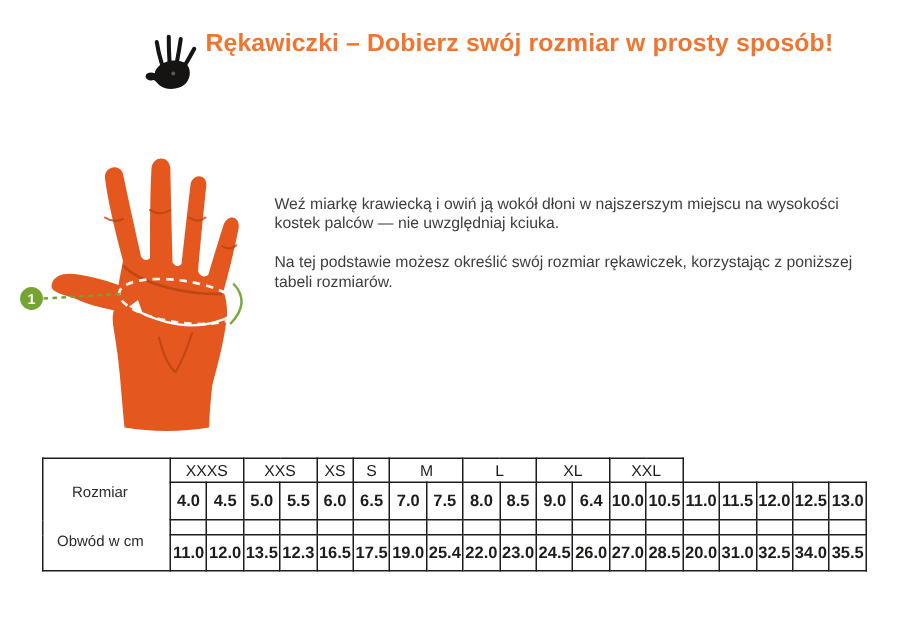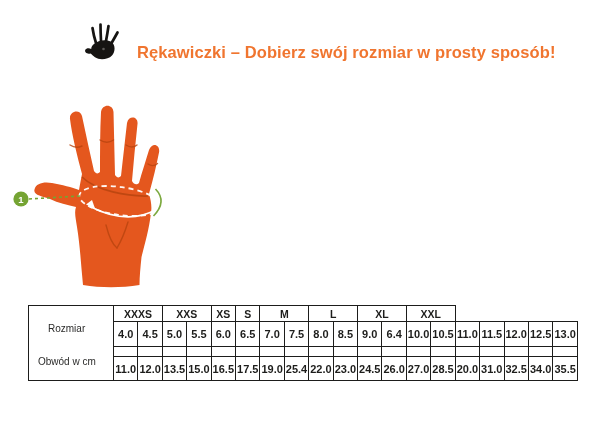--- a/index.html
+++ b/index.html
@@ -1,37 +1,37 @@
 <!DOCTYPE html>
 <html><head>
 <meta charset="utf-8">
 <style>
   html,body{margin:0;padding:0;background:#fff;}
   .canvas{position:relative;width:600px;height:424px;background:#ffffff;overflow:hidden;
           font-family:"Liberation Sans",sans-serif;color:#3e3e3d;}
 
   
-  .header{position:absolute;left:84px;top:20px;display:flex;align-items:flex-end;gap:13px;}
+  .header{position:absolute;left:96px;top:20px;display:flex;align-items:flex-start;gap:1px;}
   .header .icon{width:40px;height:42px;flex:0 0 auto;}
   .title{font-size:16.5px;font-weight:bold;color:#f0752f;white-space:nowrap;letter-spacing:.1px;}
 
   
   .hand-illustration{position:absolute;left:10px;top:95px;width:170px;height:200px;}
 
   
   .instructions{position:absolute;left:183px;top:130px;width:404px;font-size:10.5px;line-height:13px;}
   .instructions .para{margin:0 0 13px 0;}
   .hint-label{font-weight:bold;color:#2f2f2e;}
 
   
   .table-wrap{position:absolute;left:28px;top:305px;width:550px;}
   table.size-table{border-collapse:collapse;table-layout:fixed;width:550px;}
   .size-table td,.size-table th{border:1.5px solid #1d1d1b;padding:0;text-align:center;
       vertical-align:middle;font-family:"Liberation Sans",sans-serif;color:#1d1d1b;overflow:hidden;}
-  .size-table th.group{font-size:10.5px;font-weight:bold;height:15px;}
+  .size-table th.group{font-size:10.5px;font-weight:normal;height:15px;}
   .size-table th.ghost{border:none;background:transparent;}
   .size-table td.num{font-size:11px;font-weight:bold;}
   .size-table tr.row-sizes td{height:24px;}
   .size-table tr.row-gap td{height:9px;}
   .size-table tr.row-circ td{height:23px;}
   .size-table td.label-cell{position:relative;text-align:left;}
   .label-cell .row-label{position:absolute;left:9px;font-size:10px;font-weight:normal;
       color:#2b2b2a;white-space:nowrap;}
   .label-cell .row-label.size{top:17px;padding-left:10px;}
   .label-cell .row-label.circ{top:50px;}
@@ -105,22 +105,23 @@
 
     <path d="M19 104 L 70 101" fill="none" stroke="#75a433" stroke-width="1.6" stroke-dasharray="3 3"></path>
 
     <g>
       <circle cx="11" cy="104" r="7.6" fill="#75a433"></circle>
       <text x="11" y="107.6" text-anchor="middle" font-family="Liberation Sans, sans-serif" font-size="9.5" font-weight="bold" fill="#ffffff">1</text>
     </g>
   </svg>
 
   <div class="instructions">
+    <p class="para">Weź miarkę krawiecką i owiń ją wokół dłoni w najszerszym miejscu na wysokości kostek palców — nie uwzględniaj kciuka.</p>
     <p class="para">
-      <br>
+      <span>Na tej podstawie możesz określić swój rozmiar rękawiczek, korzystając z poniższej tabeli rozmiarów.</span><br>
     </p>
   </div>
 
   <div class="table-wrap">
     <table class="size-table">
       <colgroup>
         <col style="width:85px">
         <col>
           <col>
           <col>
@@ -200,21 +201,21 @@
             <td></td>
             <td></td>
             <td></td>
             <td></td>
             <td></td>
       </tr>
       <tr class="row-circ">
         <td class="num">11.0</td>
         <td class="num">12.0</td>
         <td class="num">13.5</td>
-        <td class="num">15.0</td>
+        <td class="num">12.3</td>
         <td class="num">16.5</td>
         <td class="num">17.5</td>
         <td class="num">19.0</td>
         <td class="num">25.4</td>
         <td class="num">22.0</td>
         <td class="num">23.0</td>
         <td class="num">24.5</td>
         <td class="num">26.0</td>
         <td class="num">27.0</td>
         <td class="num">28.5</td>

